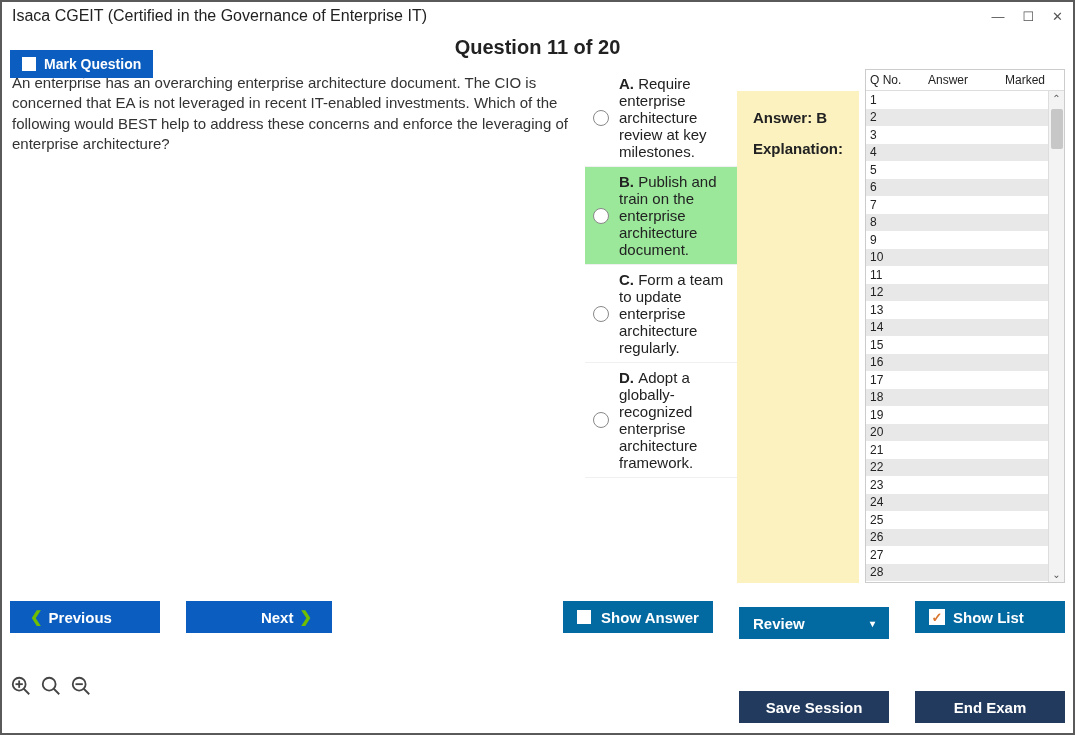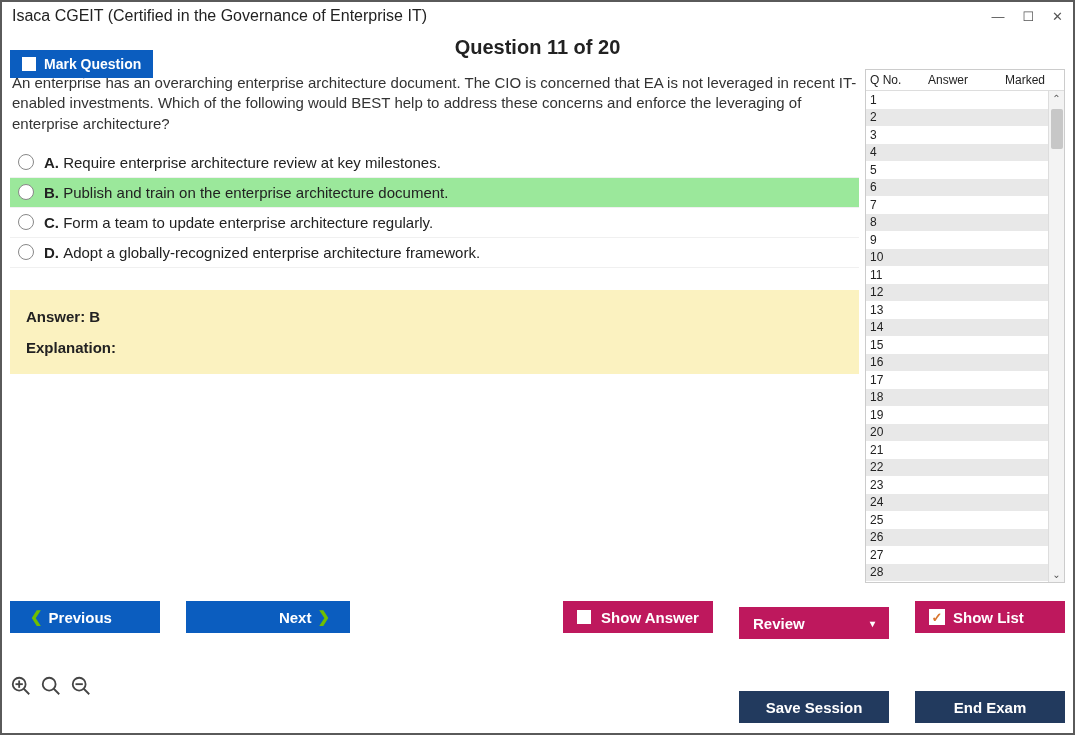--- a/index.html
+++ b/index.html
@@ -10,21 +10,21 @@
   .win-controls { display: flex; gap: 18px; align-items: center; color: #555; }
   .win-controls span { cursor: pointer; }
 
   .header { position: relative; padding: 6px 8px 6px 8px; }
   .header .mark-btn { position: absolute; left: 8px; top: 20px; background: #0b5dbf; color: #fff; font-weight: bold; padding: 6px 12px; display: flex; align-items: center; gap: 8px; font-size: 14px; }
   .header .mark-btn .box { width: 14px; height: 14px; border: 2px solid #fff; display: inline-block; background: #fff; }
   .header h1 { text-align: center; font-size: 20px; font-weight: bold; }
 
   .body { flex: 1; display: flex; overflow: hidden; padding: 4px 8px 0 8px; gap: 6px; }
 
-  .main { flex: 1; display: flex; flex-direction: column; overflow: hidden; }
+  .main { flex: 1; display: flex; flex-direction: row; overflow: hidden; }
   .question-text { font-size: 15px; color: #333; line-height: 1.35; padding: 4px 2px 14px 2px; }
   .choices { display: flex; flex-direction: column; }
   .choice { display: flex; align-items: center; gap: 10px; padding: 6px 8px; font-size: 15px; border-bottom: 1px solid #f0f0f0; }
   .choice .radio { width: 16px; height: 16px; border: 1px solid #888; border-radius: 50%; flex-shrink: 0; background: #fff; }
   .choice.selected { background: #9be89b; }
   .answer-box { background: #fbf2c0; padding: 18px 16px; margin-top: 22px; }
   .answer-box .ans { font-weight: bold; font-size: 15px; margin-bottom: 14px; }
   .answer-box .exp-label { font-weight: bold; font-size: 15px; }
 
   .side { width: 200px; border: 1px solid #ccc; display: flex; flex-direction: column; overflow: hidden; position: relative; }
@@ -37,28 +37,28 @@
   .side-row:nth-child(even) { background: #e8e8e8; }
   .side-row .c1 { width: 40px; }
   .side .scroll { position: absolute; right: 0; top: 0; bottom: 0; width: 16px; background: #f3f3f3; border-left: 1px solid #ddd; display: flex; flex-direction: column; align-items: center; }
   .side .scroll .arrow { font-size: 10px; color: #555; padding: 2px 0; }
   .side .scroll .thumb { width: 12px; background: #c7c7c7; position: absolute; top: 18px; height: 40px; border-radius: 2px; }
 
   .footer { padding: 12px 8px 10px 8px; display: flex; flex-direction: column; gap: 12px; }
   .footer-row { display: flex; gap: 26px; align-items: center; }
   .btn { height: 32px; display: flex; align-items: center; justify-content: center; font-size: 15px; font-weight: bold; color: #fff; cursor: pointer; padding: 0 14px; }
   .btn.blue { background: #0b5dbf; }
-  .btn.orange { background: #be185d; }
+  .btn.orange { background: #0369a1; }
   .btn.dark { background: #223a5e; margin-top: 40px; }
   .btn .chev { font-weight: bold; margin: 0 6px; }
   .btn .box { width: 14px; height: 14px; border: 2px solid #fff; background: #fff; margin-right: 10px; display: inline-block; }
   .btn .checkbox { width: 16px; height: 16px; background: #fff; color: #d9752d; font-size: 13px; display: flex; align-items: center; justify-content: center; margin-right: 8px; font-weight: bold; }
   .spacer { flex: 1; }
   .prev-btn { width: 150px; justify-content: flex-start; }
-  .next-btn { width: 164px; justify-content: flex-end; }
+  .next-btn { width: 146px; justify-content: flex-end; }
   .show-ans-btn { width: 150px; }
   .review-btn { width: 150px; justify-content: space-between; margin-top: 12px; }
   .showlist-btn { width: 150px; justify-content: flex-start; }
   .save-btn, .end-btn { width: 150px; }
   .zoom-controls { display: flex; gap: 8px; align-items: center; }
   .zoom-controls svg { width: 22px; height: 22px; }
 </style>
 </head>
 <body>
 

